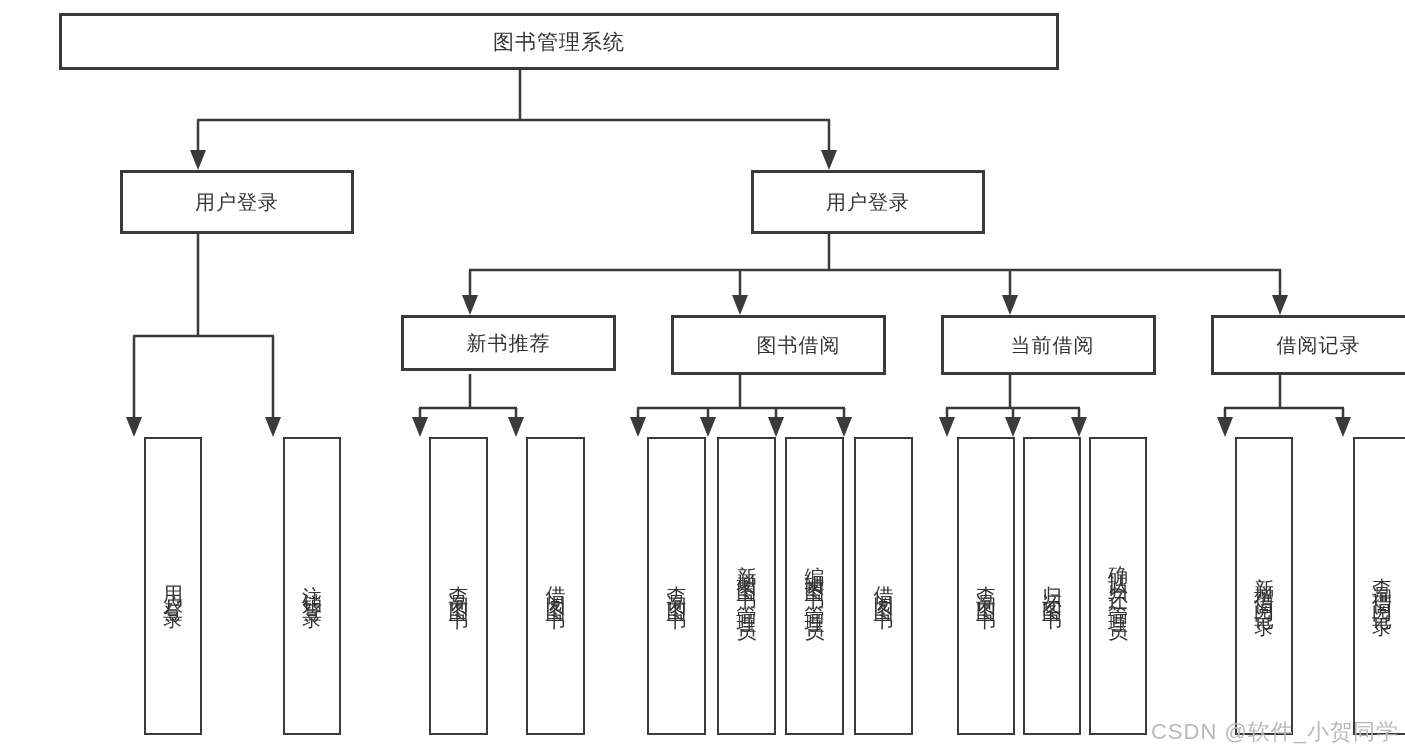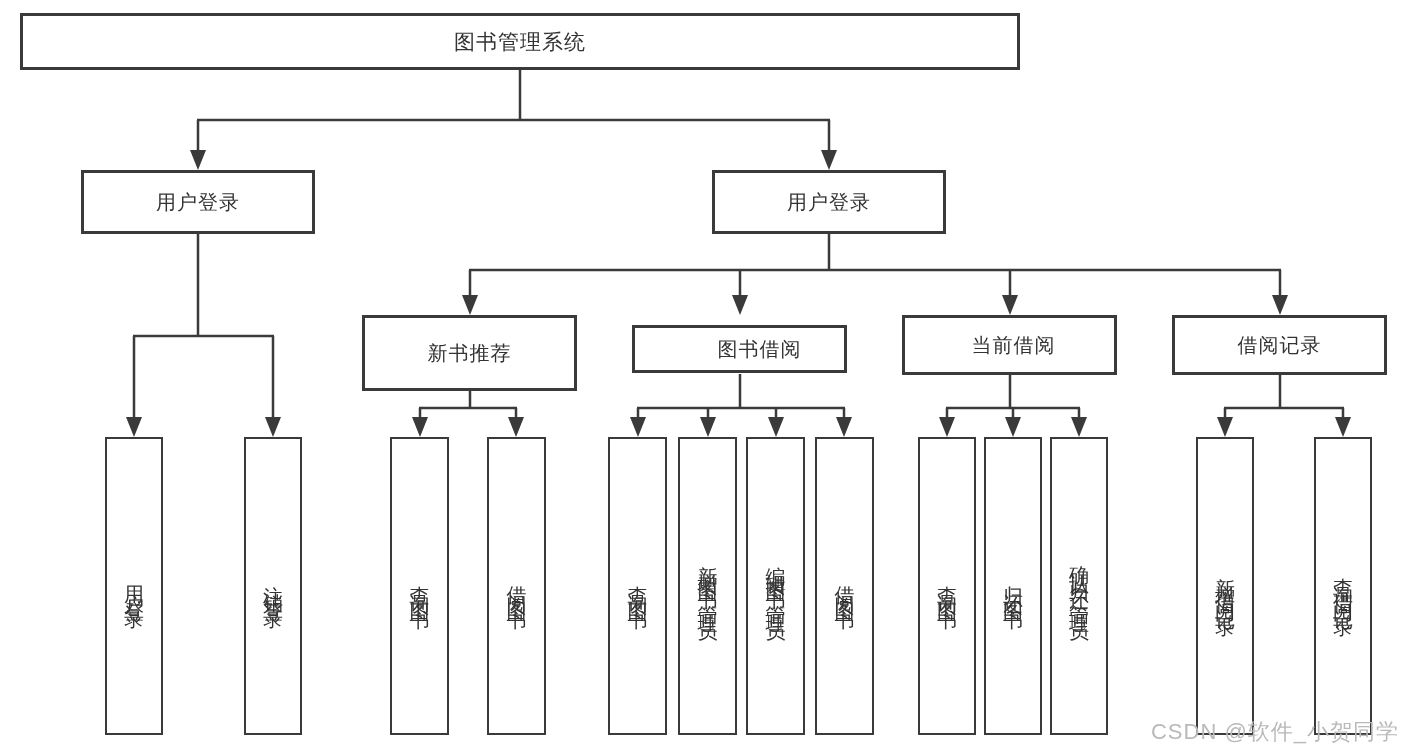--- a/index.html
+++ b/index.html
@@ -20,20 +20,21 @@
   #connectors{position:absolute;left:0;top:0;width:1405px;height:747px;}
   .box{
     position:absolute;
     box-sizing:border-box;
     background:var(--bg);
     border:3px solid var(--line);
     display:flex;
     align-items:center;
     justify-content:center;
     text-align:center;
+    margin-left:39px;
   }
   .box.h{font-size:20px;letter-spacing:1px;}
   .box.root{font-size:21px;}
   .box.v{border-width:2px;}
   .box.v span{
     writing-mode:vertical-rl;
     text-orientation:mixed;
     font-size:20px;
     letter-spacing:8px;
     line-height:1.05;
@@ -82,22 +83,22 @@
       M939 417 L955 417 L947 437 Z  M1005 417 L1021 417 L1013 437 Z
       M1071 417 L1087 417 L1079 437 Z
       M1217 417 L1233 417 L1225 437 Z  M1335 417 L1351 417 L1343 437 Z"></path>
   </svg>
 
   <div class="box h root" style="left:20px;top:13px;width:1000px;height:57px;">图书管理系统</div>
 
   <div class="box h" style="left:81px;top:170px;width:234px;height:64px;">用户登录</div>
   <div class="box h" style="left:712px;top:170px;width:234px;height:64px;">用户登录</div>
 
-  <div class="box h" style="left:362px;top:315px;width:215px;height:76px;">新书推荐</div>
-  <div class="box h" style="left:632px;top:325px;width:215px;height:48px;padding-left:40px;">图书借阅</div>
+  <div class="box h" style="left:362px;top:315px;width:215px;height:56px;">新书推荐</div>
+  <div class="box h" style="left:632px;top:315px;width:215px;height:60px;padding-left:40px;">图书借阅</div>
   <div class="box h" style="left:902px;top:315px;width:215px;height:60px;padding-left:8px;">当前借阅</div>
   <div class="box h" style="left:1172px;top:315px;width:215px;height:60px;">借阅记录</div>
 
   <div class="box v" style="left:105px;top:437px;width:58px;height:298px;">
     <span>用户登录</span>
     </div>
   <div class="box v" style="left:244px;top:437px;width:58px;height:298px;">
     <span>注销登录</span>
     </div>
 

